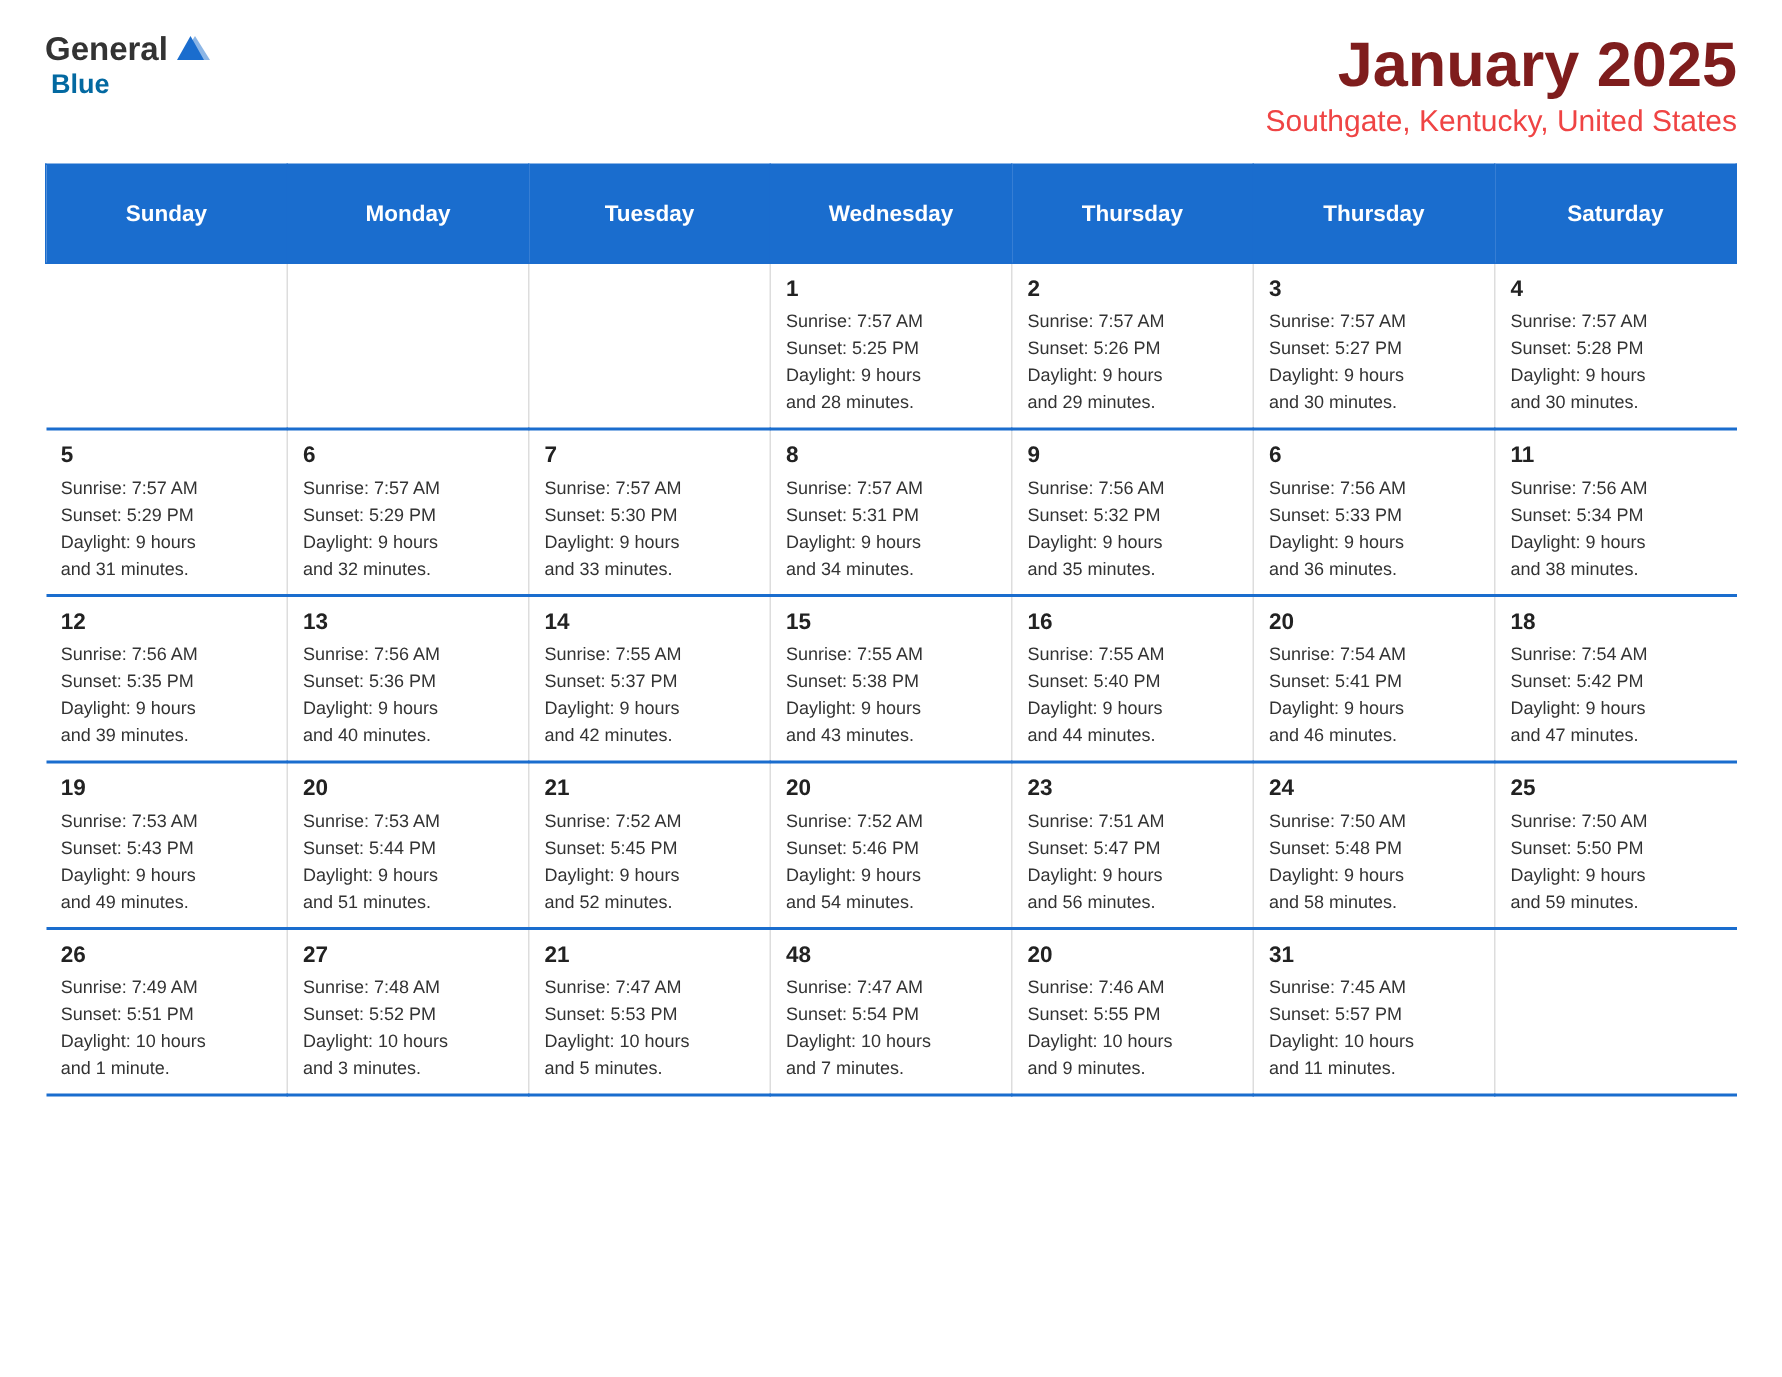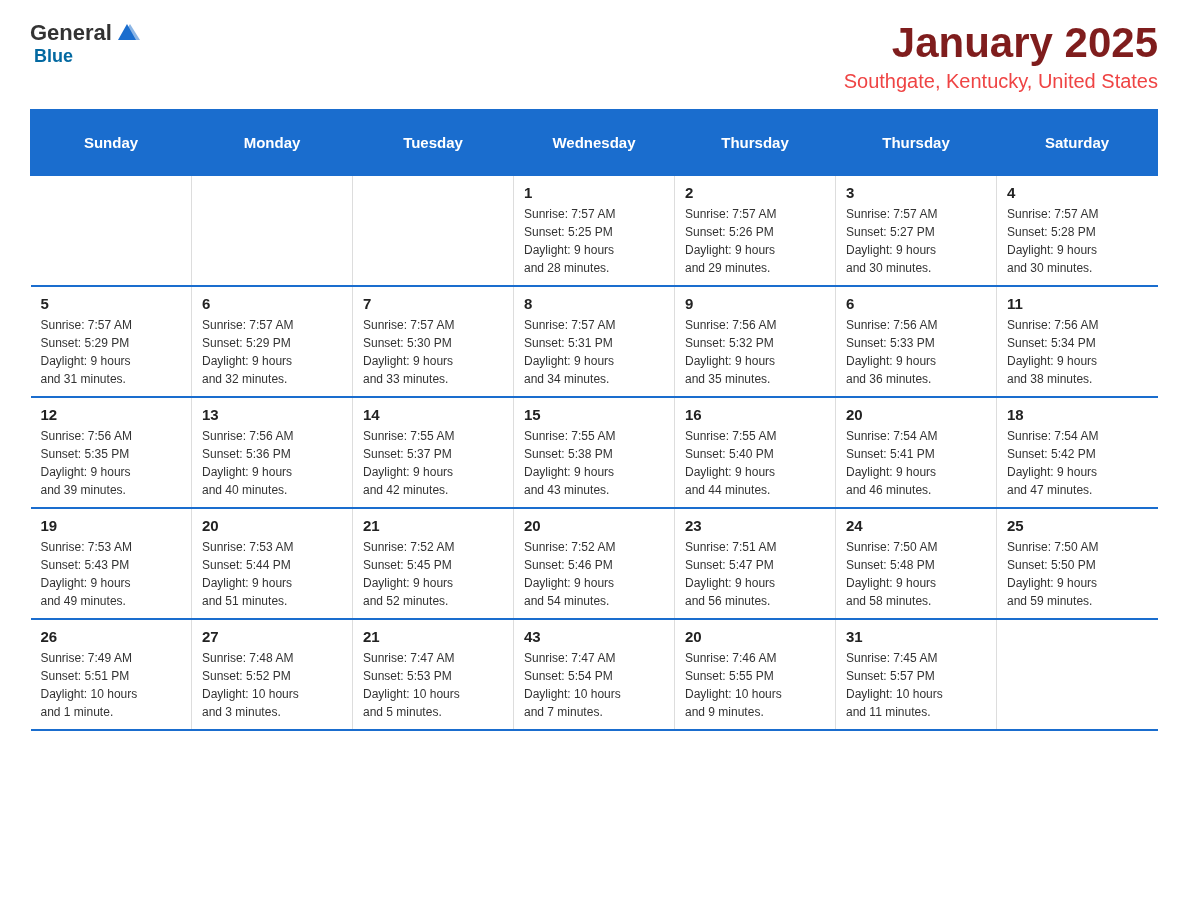--- a/index.html
+++ b/index.html
@@ -236,21 +236,21 @@
         </td>
         <td>
           <span class="day-number">27</span>
           <div class="day-info">Sunrise: 7:48 AM<br>Sunset: 5:52 PM<br>Daylight: 10 hours<br>and 3 minutes.</div>
         </td>
         <td>
           <span class="day-number">21</span>
           <div class="day-info">Sunrise: 7:47 AM<br>Sunset: 5:53 PM<br>Daylight: 10 hours<br>and 5 minutes.</div>
         </td>
         <td>
-          <span class="day-number">43</span>
+          <span class="day-number">48</span>
           <div class="day-info">Sunrise: 7:47 AM<br>Sunset: 5:54 PM<br>Daylight: 10 hours<br>and 7 minutes.</div>
         </td>
         <td>
           <span class="day-number">20</span>
           <div class="day-info">Sunrise: 7:46 AM<br>Sunset: 5:55 PM<br>Daylight: 10 hours<br>and 9 minutes.</div>
         </td>
         <td>
           <span class="day-number">31</span>
           <div class="day-info">Sunrise: 7:45 AM<br>Sunset: 5:57 PM<br>Daylight: 10 hours<br>and 11 minutes.</div>
         </td>

